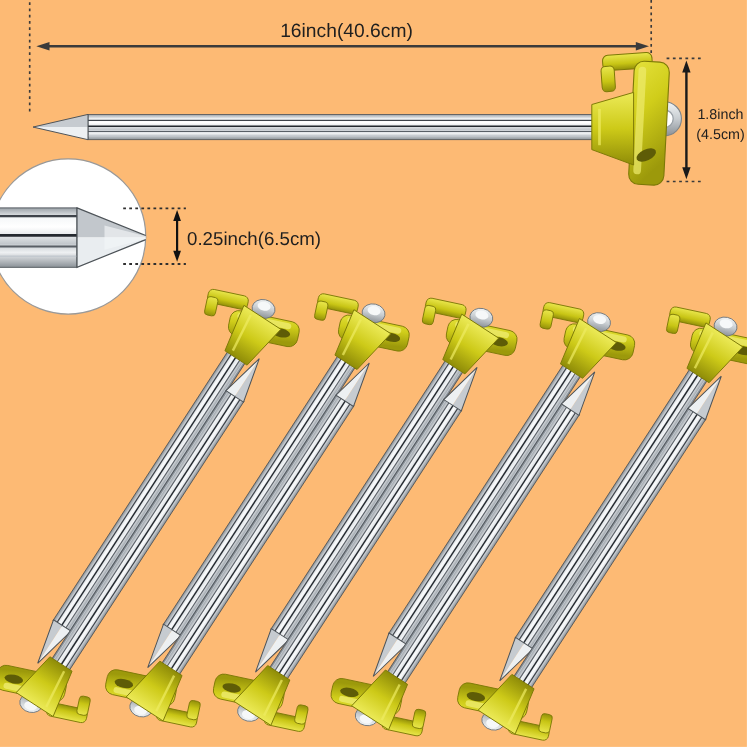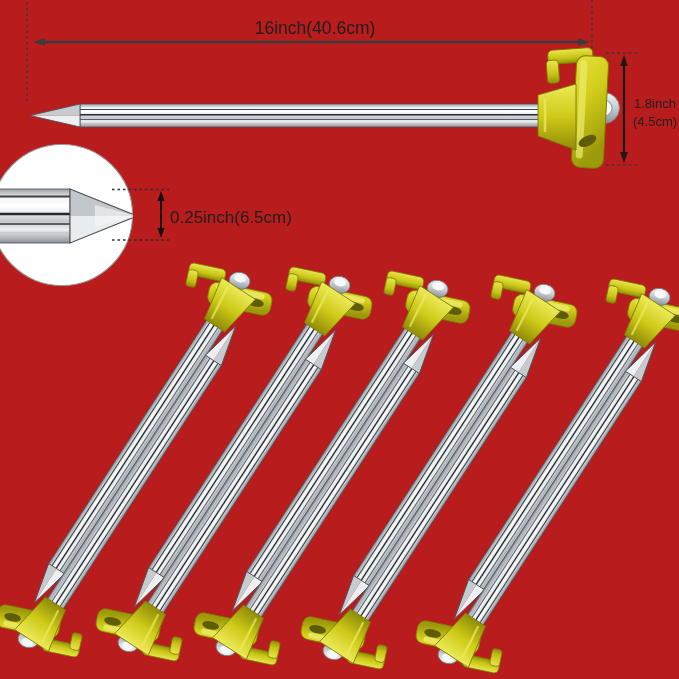--- a/index.html
+++ b/index.html
@@ -1,19 +1,19 @@
 <!DOCTYPE html>
 <html><head>
 <meta charset="utf-8">
 <style>
   html,body{margin:0;padding:0;background:#ffffff;}
   .canvas{
     position:relative;
     width:679px;height:679px;
-    background:#b91c1c;
+    background:#fdba74;
     overflow:hidden;
     font-family:"Liberation Sans", sans-serif;
   }
   svg text{
     font-family:"Liberation Sans", sans-serif;
     fill:#1f1f1f;
   }
 </style>
 </head>
 <body>

